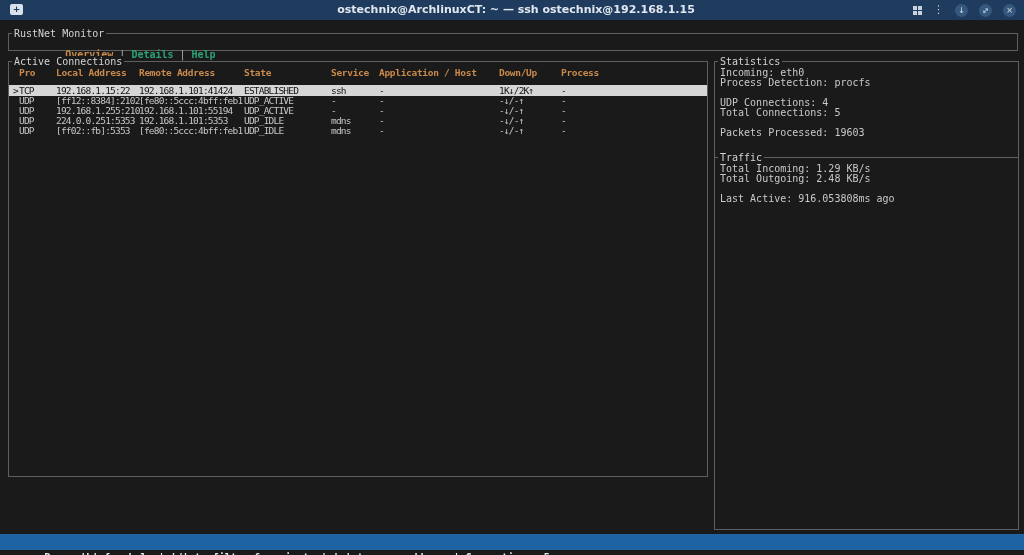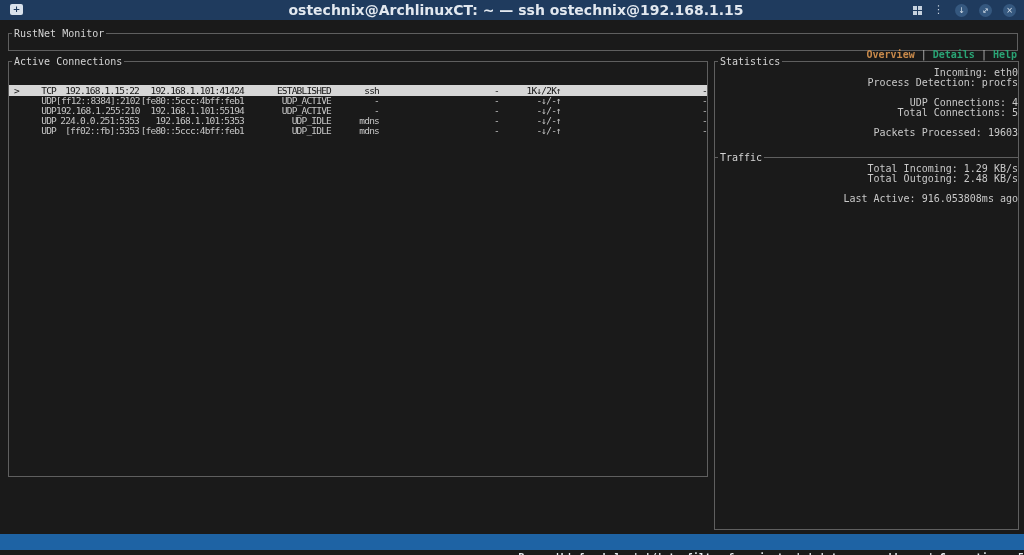--- a/index.html
+++ b/index.html
@@ -4,37 +4,37 @@
 <style>
   html,body{margin:0;padding:0;background:#0e0e0e;}
   .screen{position:relative;width:1024px;height:555px;overflow:hidden;
     font-family:"DejaVu Sans Mono","Liberation Mono",monospace;
     background:var(--terminal_bg,#1a1a1a);}
   
   .titlebar{position:absolute;left:0;top:0;width:1024px;height:20px;
     background:var(--titlebar_bg,#1f3b5e);display:flex;align-items:center;}
   .tb-title{position:absolute;left:0;right:0;text-align:center;
     font-family:"DejaVu Sans","Liberation Sans",sans-serif;
-    font-size:14px;font-weight:bold;color:#e2e8ef;line-height:20px;padding-left:8px;}
+    font-size:11px;font-weight:bold;color:#e2e8ef;line-height:20px;padding-left:8px;}
   .app-icon{position:absolute;left:10px;top:4px;width:13px;height:11px;
     background:#d9e2ec;border-radius:2px;text-align:center;z-index:2;}
   .app-icon .plus{font-size:9px;line-height:11px;font-weight:bold;color:#1f3b5e;
     font-family:"DejaVu Sans","Liberation Sans",sans-serif;display:block;}
   .tb-right{position:absolute;right:8px;top:0;height:20px;display:flex;
     align-items:center;gap:11px;z-index:2;}
   .tb-grid{display:inline-grid;grid-template-columns:4px 4px;grid-gap:1px;}
   .tb-grid i{width:4px;height:4px;background:#c7d2de;display:block;}
   .tb-kebab{color:#c7d2de;font-size:11px;line-height:20px;}
   .tb-circle{width:13px;height:13px;border-radius:50%;background:#35587f;
     color:#d7e0ea;font-size:8px;line-height:13px;text-align:center;display:block;
     font-family:"DejaVu Sans","Liberation Sans",sans-serif;}
   .tb-circle.diag{transform:rotate(-45deg);}
   
   .terminal{position:absolute;left:0;top:20px;width:1024px;height:535px;
-    background:var(--terminal_bg,#1a1a1a);text-align:right;}
+    background:var(--terminal_bg,#1a1a1a);}
   .panel{position:absolute;border:1px solid var(--panel_border,#5f5f5f);
     background:var(--terminal_bg,#1a1a1a);box-sizing:border-box;}
   .panel-title{position:absolute;top:-6px;left:3px;background:var(--terminal_bg,#1a1a1a);
     padding:0 2px;font-size:10px;line-height:11px;color:var(--heading_fg,#d4d4d4);
     white-space:pre;}
   .menu-panel{left:8px;top:13px;width:1010px;height:18px;}
   .tabs{padding:4px 0 0 8px;font-size:10px;font-weight:bold;white-space:pre;}
   .tab{cursor:default;}
   .tab.active{color:var(--accent_orange,#c98a4b);}
   .tab.inactive{color:var(--accent_green,#2aa475);}
@@ -100,20 +100,31 @@
 
     <div class="panel menu-panel">
       <span class="panel-title">RustNet Monitor</span>
       <div class="tabs">
         <span class="tab active">Overview</span><span class="sep">|</span><span class="tab inactive">Details</span><span class="sep">|</span><span class="tab inactive">Help</span>
       </div>
     </div>
 
     <div class="panel conn-panel">
       <span class="panel-title">Active Connections</span>
+      <div class="thead">
+        <span class="c cur"></span>
+        <span class="c pro">Pro</span>
+        <span class="c local">Local Address</span>
+        <span class="c remote">Remote Address</span>
+        <span class="c state">State</span>
+        <span class="c service">Service</span>
+        <span class="c app">Application / Host</span>
+        <span class="c downup">Down/Up</span>
+        <span class="c process">Process</span>
+      </div>
       <div class="rows">
         <div class="trow selected">
           <span class="c cur">&gt;</span>
           <span class="c pro">TCP</span>
           <span class="c local">192.168.1.15:22</span>
           <span class="c remote">192.168.1.101:41424</span>
           <span class="c state">ESTABLISHED</span>
           <span class="c service">ssh</span>
           <span class="c app">-</span>
           <span class="c downup">1K↓/2K↑</span>

